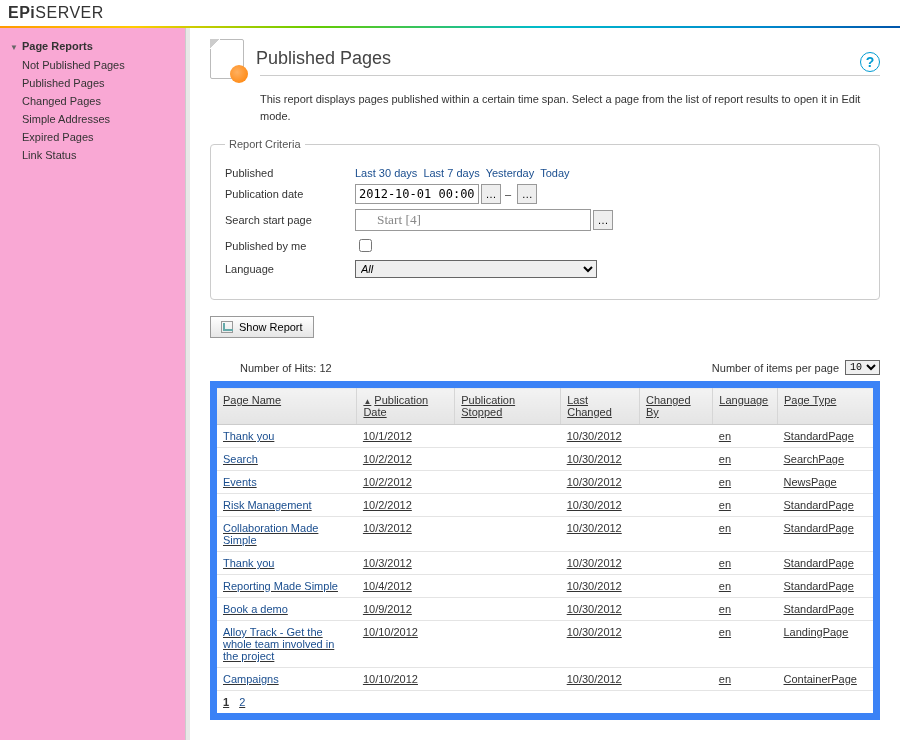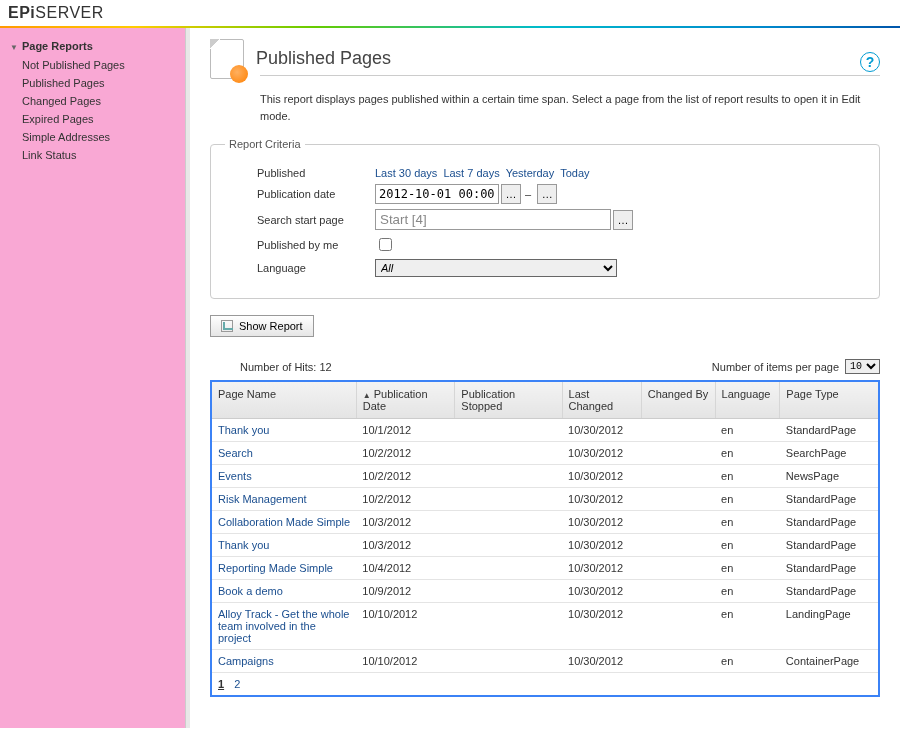--- a/index.html
+++ b/index.html
@@ -120,23 +120,22 @@
     font-size: 11px;
     padding: 0 4px;
     color: #555;
   }
   .crit-row {
     display: flex;
     align-items: center;
     margin: 5px 0;
   }
   .crit-label {
-    width: 118px;
-    color: #333;
-    margin-left: 32px;
+    width: 130px;
+    color: #333;
   }
   .quicklinks a {
     color: #1a4e8f;
     text-decoration: none;
     margin-right: 6px;
     cursor: pointer;
   }
   input[type="text"].date {
     font-family: monospace;
     font-size: 12px;
@@ -151,23 +150,24 @@
     font-size: 11px;
     line-height: 16px;
     text-align: center;
     cursor: pointer;
     padding: 0;
     margin-left: 2px;
   }
   .dash { margin: 0 4px; }
   input[type="text"].startpage {
     width: 236px;
-    padding: 2px 4px;
+    padding: 2px 21px;
     border: 1px solid #999;
     color: #888;
+    font-family: Liberation Serif, serif;
   }
   select.lang {
     width: 242px;
     border: 1px solid #666;
     font-size: 11px;
     padding: 1px;
     font-style: italic;
   }
   .show-report {
     margin: 16px 0 12px 0;
@@ -201,21 +201,22 @@
   .results-bar .count { flex: 1; padding-left: 30px; }
   .results-bar select {
     margin-left: 6px;
     border: 1px solid #666;
     font-size: 10px;
     font-family: Liberation Mono, monospace;
   }
   table.data {
     width: 100%;
     border-collapse: collapse;
-    border: 2px solid #3b82f6;
+    border: 7px solid #3b82f6;
+    text-decoration: underline;
   }
   table.data th {
     background: linear-gradient(#f3f3f3, #e4e4e4);
     text-align: left;
     font-weight: normal;
     color: #333;
     padding: 6px 6px;
     border-bottom: 1px solid #ccc;
     border-right: 1px solid #d6d6d6;
     vertical-align: top;
@@ -265,22 +266,22 @@
   <span><b>EPi</b>SERVER</span>
 </div>
 
 <div class="layout">
   <div class="sidebar">
     <div class="sidebar-title">Page Reports</div>
     <div id="sidebar-items">
         <div class="sidebar-item">Not Published Pages</div>
         <div class="sidebar-item">Published Pages</div>
         <div class="sidebar-item">Changed Pages</div>
+        <div class="sidebar-item">Simple Addresses</div>
         <div class="sidebar-item">Expired Pages</div>
-        <div class="sidebar-item">Simple Addresses</div>
         <div class="sidebar-item">Link Status</div>
       </div>
   </div>
 
   <div class="main">
 
     <div class="page-head">
       <div class="doc-icon">
         <div class="sheet"></div>
           <div class="fold"></div>

